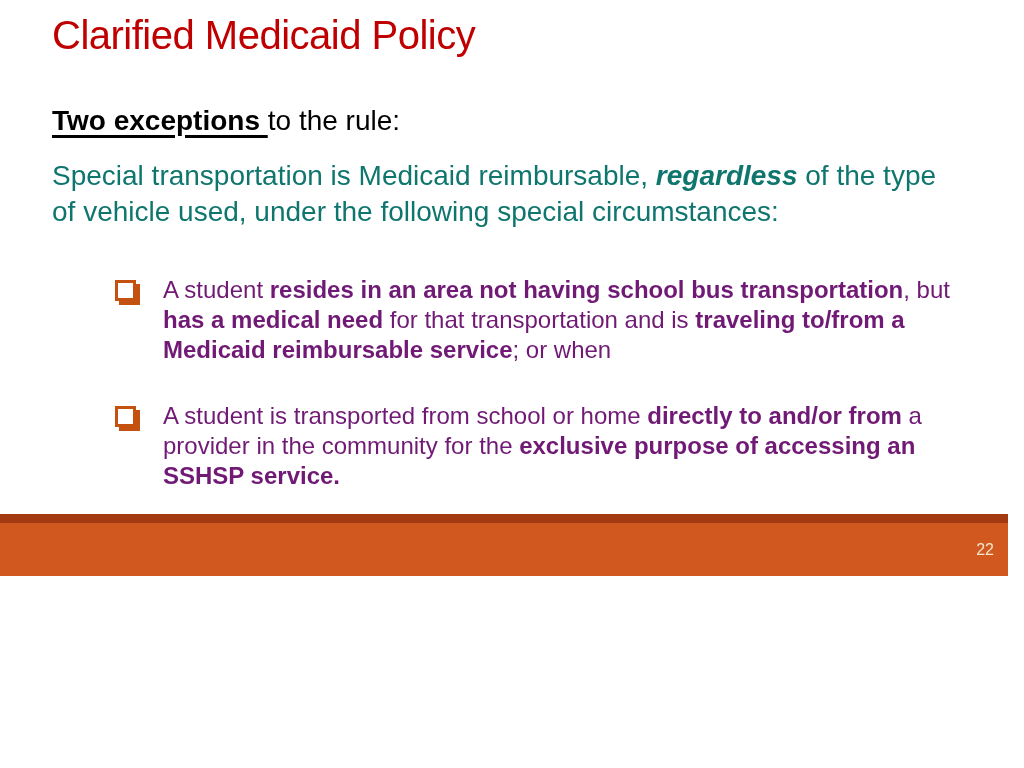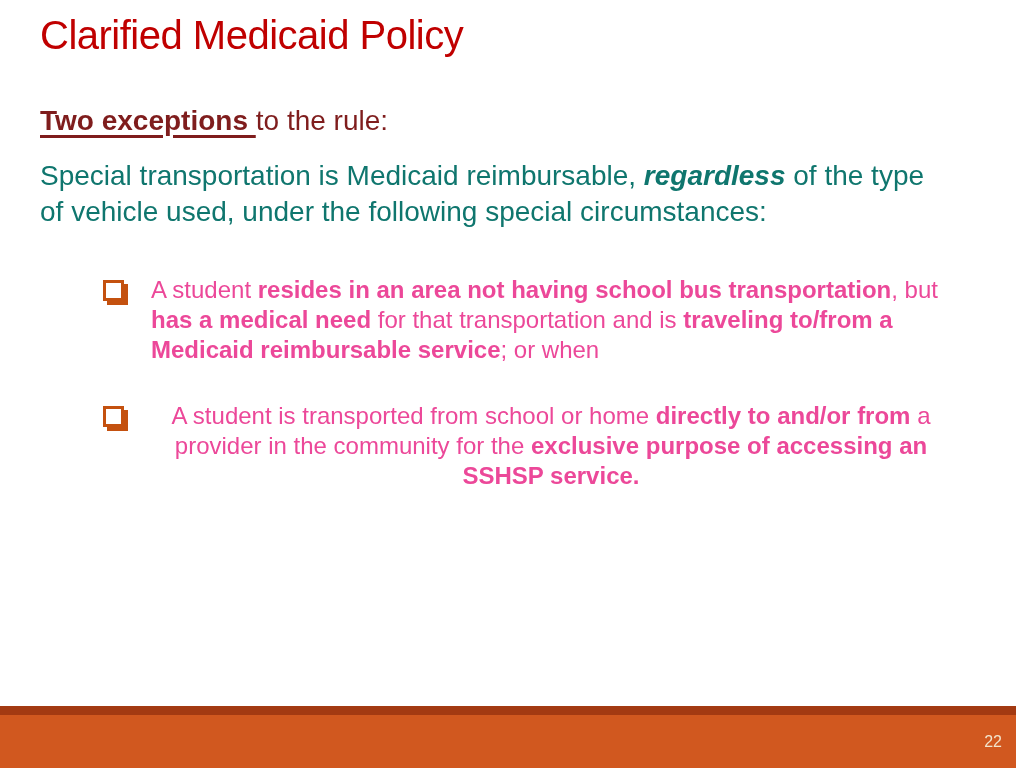--- a/index.html
+++ b/index.html
@@ -3,26 +3,26 @@
 <meta charset="utf-8">
 <style>
   html, body {
     margin: 0;
     padding: 0;
     background: #ffffff;
   }
   .slide {
     position: relative;
     width: 1024px;
-    height: 768px;
+    height: 576px;
     background: #ffffff;
     overflow: hidden;
     font-family: "Liberation Sans", "DejaVu Sans", sans-serif;
     box-sizing: border-box;
-    padding: 12px 40px 0 40px;
+    padding: 12px 40px 0 52px;
   }
   .title {
     font-size: 40px;
     line-height: 1.15;
     font-weight: 500;
     color: #c00000;
     letter-spacing: -0.5px;
   }
   .subtitle {
     margin-top: 10px;
@@ -30,21 +30,21 @@
     line-height: 1.3;
     font-weight: 500;
     color: #141414;
     max-width: 944px;
     letter-spacing: -0.5px;
   }
   .intro {
     margin-top: 44px;
     font-size: 28px;
     line-height: 1.35;
-    color: #7f1d1d;
+    color: #000000;
   }
   .intro .u {
     text-decoration: underline;
     text-decoration-thickness: 2.5px;
     text-underline-offset: 5px;
   }
   .paragraph {
     margin-top: 18px;
     font-size: 28px;
     line-height: 1.3;
@@ -55,42 +55,41 @@
     list-style: none;
     margin: 44px 0 0 0;
     padding: 0 0 0 63px;
   }
   .bullet-item {
     display: flex;
     align-items: flex-start;
   }
   .bullet-item + .bullet-item {
     margin-top: 36px;
-    text-align: center;
   }
   .checkbox-icon {
     flex: 0 0 auto;
     width: 15px;
     height: 15px;
     margin-top: 5px;
     background: #ffffff;
     border: 3px solid #c4510f;
     box-shadow: 4px 4px 0 0 #c4510f;
   }
   .bullet-text {
     margin-left: 27px;
     font-size: 24px;
     line-height: 1.25;
-    color: #ec4899;
+    color: #701a75;
     max-width: 800px;
   }
   .footer {
     position: absolute;
     left: 0;
-    right: 8px;
+    right: 16px;
     bottom: 0;
     height: 62px;
   }
   .footer-strip {
     height: 9px;
     background: #a33a12;
   }
   .footer-bar {
     height: 53px;
     background: #d1581f;

